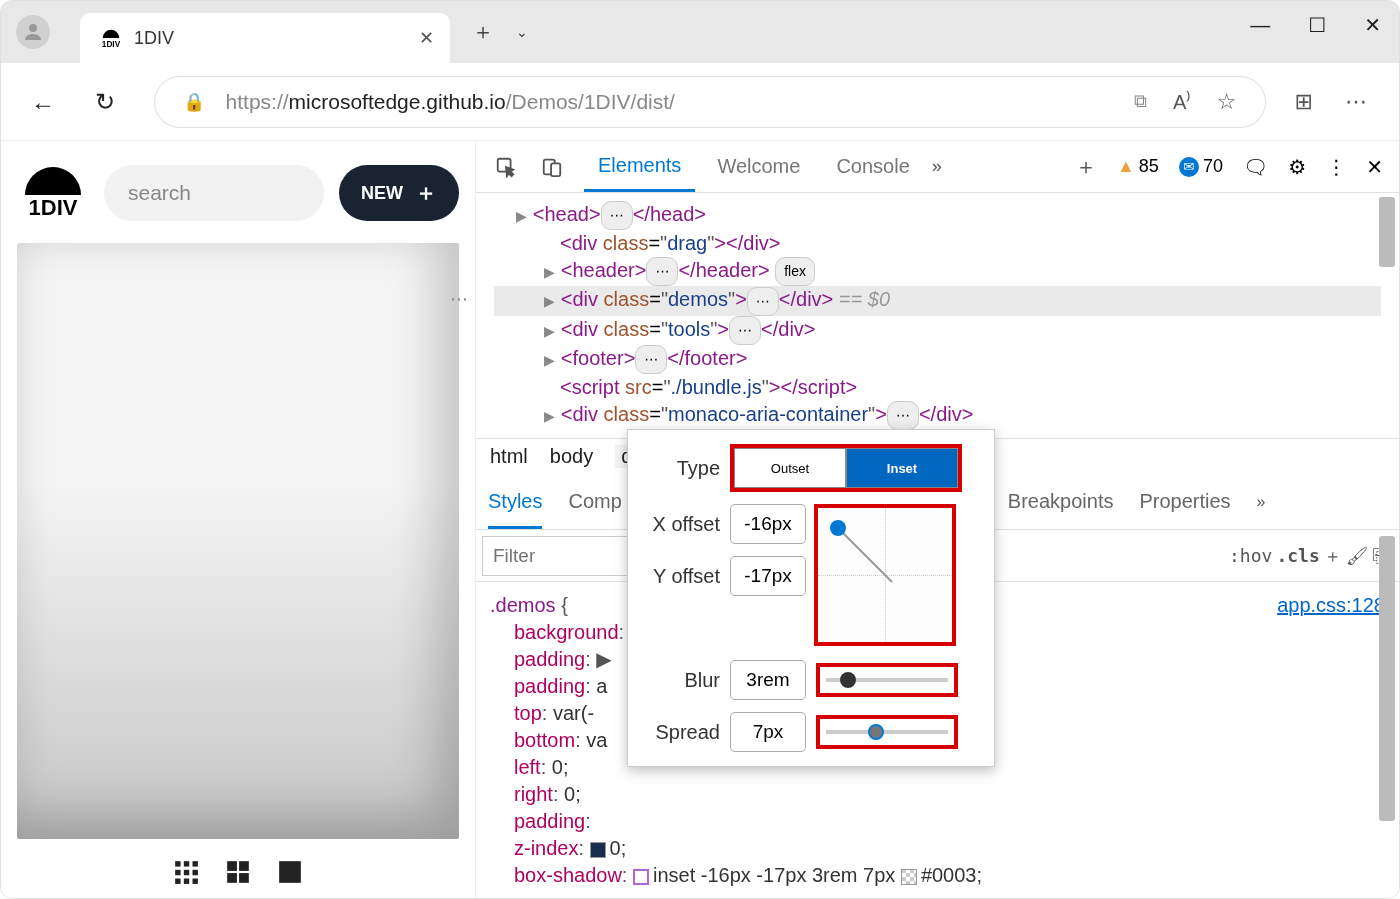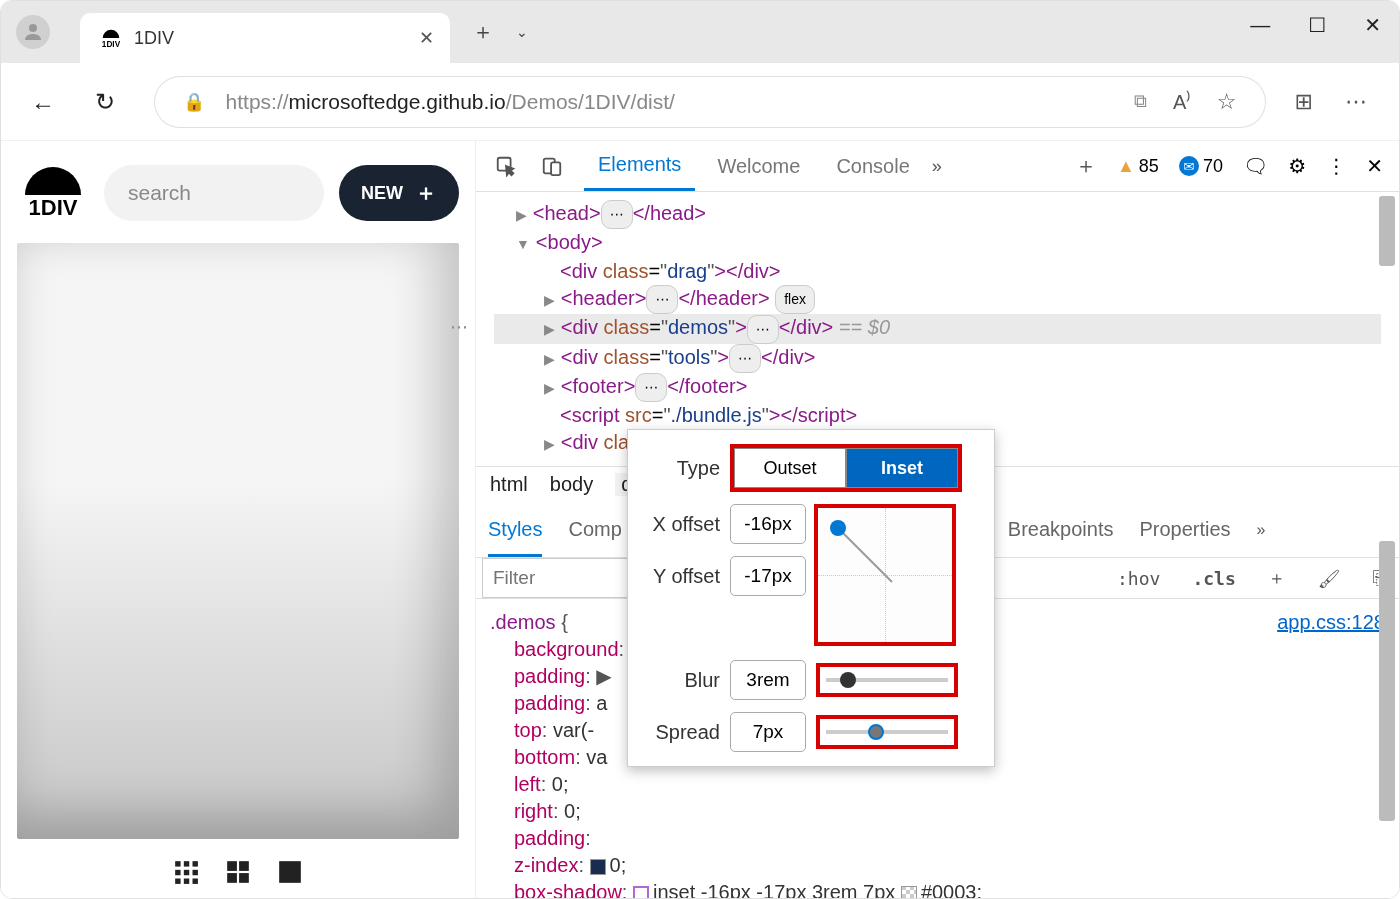--- a/index.html
+++ b/index.html
@@ -49,33 +49,33 @@
 .comment{color:#999;font-style:italic}
 .pill{display:inline-block;background:#eee;border:1px solid #ccc;border-radius:10px;padding:0 8px;font-size:14px;vertical-align:middle}
 .dom-selected{background:#eaeaea}
 .dom-hover-dots{position:absolute;left:0;color:#888;font-size:18px}
 .breadcrumb{border-top:1px solid #e0e0e0;padding:6px 14px;font-size:20px;color:#222;display:flex;gap:22px}
 .styles-tabs{display:flex;align-items:center;border-bottom:1px solid #e0e0e0;padding:0 12px;height:56px;gap:26px}
 .styles-tab{font-size:20px;color:#666}
 .styles-tab.active{color:#0078d4;border-bottom:3px solid #0078d4;padding-bottom:13px;padding-top:16px}
 .filter-bar{display:flex;align-items:center;height:52px;border-bottom:1px solid #e0e0e0}
 .filter-input{flex:0 0 148px;border:1px solid #ccc;height:40px;padding:0 10px;margin-left:6px;font-size:19px;color:#888}
-.filter-right{margin-left:auto;display:flex;gap:32px;align-items:center;padding-right:12px}
+.filter-right{margin-left:auto;display:flex;gap:4px;align-items:center;padding-right:12px}
 .filter-right span{font-size:18px;color:#555;font-family:Consolas,monospace}
 .css-pane{padding:10px 14px;font-family:Consolas,monospace;font-size:20px;line-height:27px;position:relative}
 .selector{color:#8b1a89}
 .prop{color:#b00060}
 .val{color:#333}
 .link{color:#0066cc;text-decoration:underline;position:absolute;right:14px}
 .dt-scrollbar2{position:absolute;right:4px;bottom:80px;width:16px;height:280px;background:#bbb;border-radius:3px}
 .shadow-popup{position:absolute;left:626px;top:428px;width:368px;background:#fff;border:1px solid #ccc;box-shadow:0 4px 12px rgba(0,0,0,.25);padding:14px 16px;z-index:10}
 .popup-row{display:flex;align-items:center;margin-bottom:12px;gap:10px}
 .popup-label{font-size:20px;color:#333;text-align:right;flex:0 0 76px}
 .popup-seg{display:flex;border:4px solid #d60000}
-.seg-btn{width:112px;height:40px;display:flex;align-items:center;justify-content:center;font-size:18px;border:1px solid #888}
+.seg-btn{width:112px;height:40px;display:flex;align-items:center;justify-content:center;font-size:13px;border:1px solid #888}
 .seg-btn.active{background:#0067c0;color:#fff;font-weight:600}
 .popup-input{width:76px;height:40px;border:1px solid #aaa;border-radius:5px;text-align:center;font-size:19px}
 .xy-pad{width:142px;height:142px;border:4px solid #d60000;position:relative;background:#fdfdfd}
 .xy-crosshair-v{position:absolute;left:50%;top:0;bottom:0;border-left:1px dotted #ccc}
 .xy-crosshair-h{position:absolute;top:50%;left:0;right:0;border-top:1px dotted #ccc}
 .xy-line{position:absolute;left:18px;top:18px;width:62px;height:62px}
 .xy-dot{position:absolute;left:12px;top:12px;width:16px;height:16px;background:#0078d4;border-radius:50%}
 .slider-wrap{width:142px;height:34px;border:4px solid #d60000;display:flex;align-items:center;padding:0 6px;position:relative}
 .slider-track{flex:1;height:4px;background:#ccc;position:relative}
 .slider-thumb{position:absolute;top:-6px;width:16px;height:16px;background:#333;border-radius:50%}
@@ -198,21 +198,20 @@
         <span style="font-size:20px">🗨</span>
         <span style="font-size:20px">⚙</span>
         <span style="font-size:20px">⋮</span>
         <span style="font-size:20px">✕</span>
       </div>
     </div>
 
     <div class="dom-tree">
       <div class="scrollbar"></div>
       <div style="padding-left:22px"><span class="arrow">▶</span><span class="tag-br">&lt;head&gt;</span><span class="pill">⋯</span><span class="tag-br">&lt;/head&gt;</span></div>
-      <div style="padding-left:22px"><span class="arrow">▼</span><span class="tag-br">&lt;<span>body</span>&gt;</span></div>
       <div style="padding-left:66px"><span class="tag-br">&lt;<span>div</span></span> <span class="attr-name">class</span>=<span class="punc">"</span><span class="attr-val">drag</span><span class="punc">"</span><span class="tag-br">&gt;&lt;/div&gt;</span></div>
       <div style="padding-left:50px"><span class="arrow">▶</span><span class="tag-br">&lt;<span>header</span>&gt;</span><span class="pill">⋯</span><span class="tag-br">&lt;/header&gt;</span> <span class="pill">flex</span></div>
       <div class="dom-selected" style="padding-left:50px;position:relative"><span class="dom-hover-dots" style="left:-44px">⋯</span><span class="arrow">▶</span><span class="tag-br">&lt;<span>div</span></span> <span class="attr-name">class</span>=<span class="punc">"</span><span class="attr-val">demos</span><span class="punc">"</span><span class="tag-br">&gt;</span><span class="pill">⋯</span><span class="tag-br">&lt;/div&gt;</span> <span class="comment">== $0</span></div>
       <div style="padding-left:50px"><span class="arrow">▶</span><span class="tag-br">&lt;<span>div</span></span> <span class="attr-name">class</span>=<span class="punc">"</span><span class="attr-val">tools</span><span class="punc">"</span><span class="tag-br">&gt;</span><span class="pill">⋯</span><span class="tag-br">&lt;/div&gt;</span></div>
       <div style="padding-left:50px"><span class="arrow">▶</span><span class="tag-br">&lt;<span>footer</span>&gt;</span><span class="pill">⋯</span><span class="tag-br">&lt;/footer&gt;</span></div>
       <div style="padding-left:66px"><span class="tag-br">&lt;<span>script</span></span> <span class="attr-name">src</span>=<span class="punc">"</span><span class="attr-val">./bundle.js</span><span class="punc">"</span><span class="tag-br">&gt;&lt;/script&gt;</span></div>
       <div style="padding-left:50px"><span class="arrow">▶</span><span class="tag-br">&lt;<span>div</span></span> <span class="attr-name">class</span>=<span class="punc">"</span><span class="attr-val">monaco-aria-container</span><span class="punc">"</span><span class="tag-br">&gt;</span><span class="pill">⋯</span><span class="tag-br">&lt;/div&gt;</span></div>
     </div>
 
     <div class="breadcrumb">

